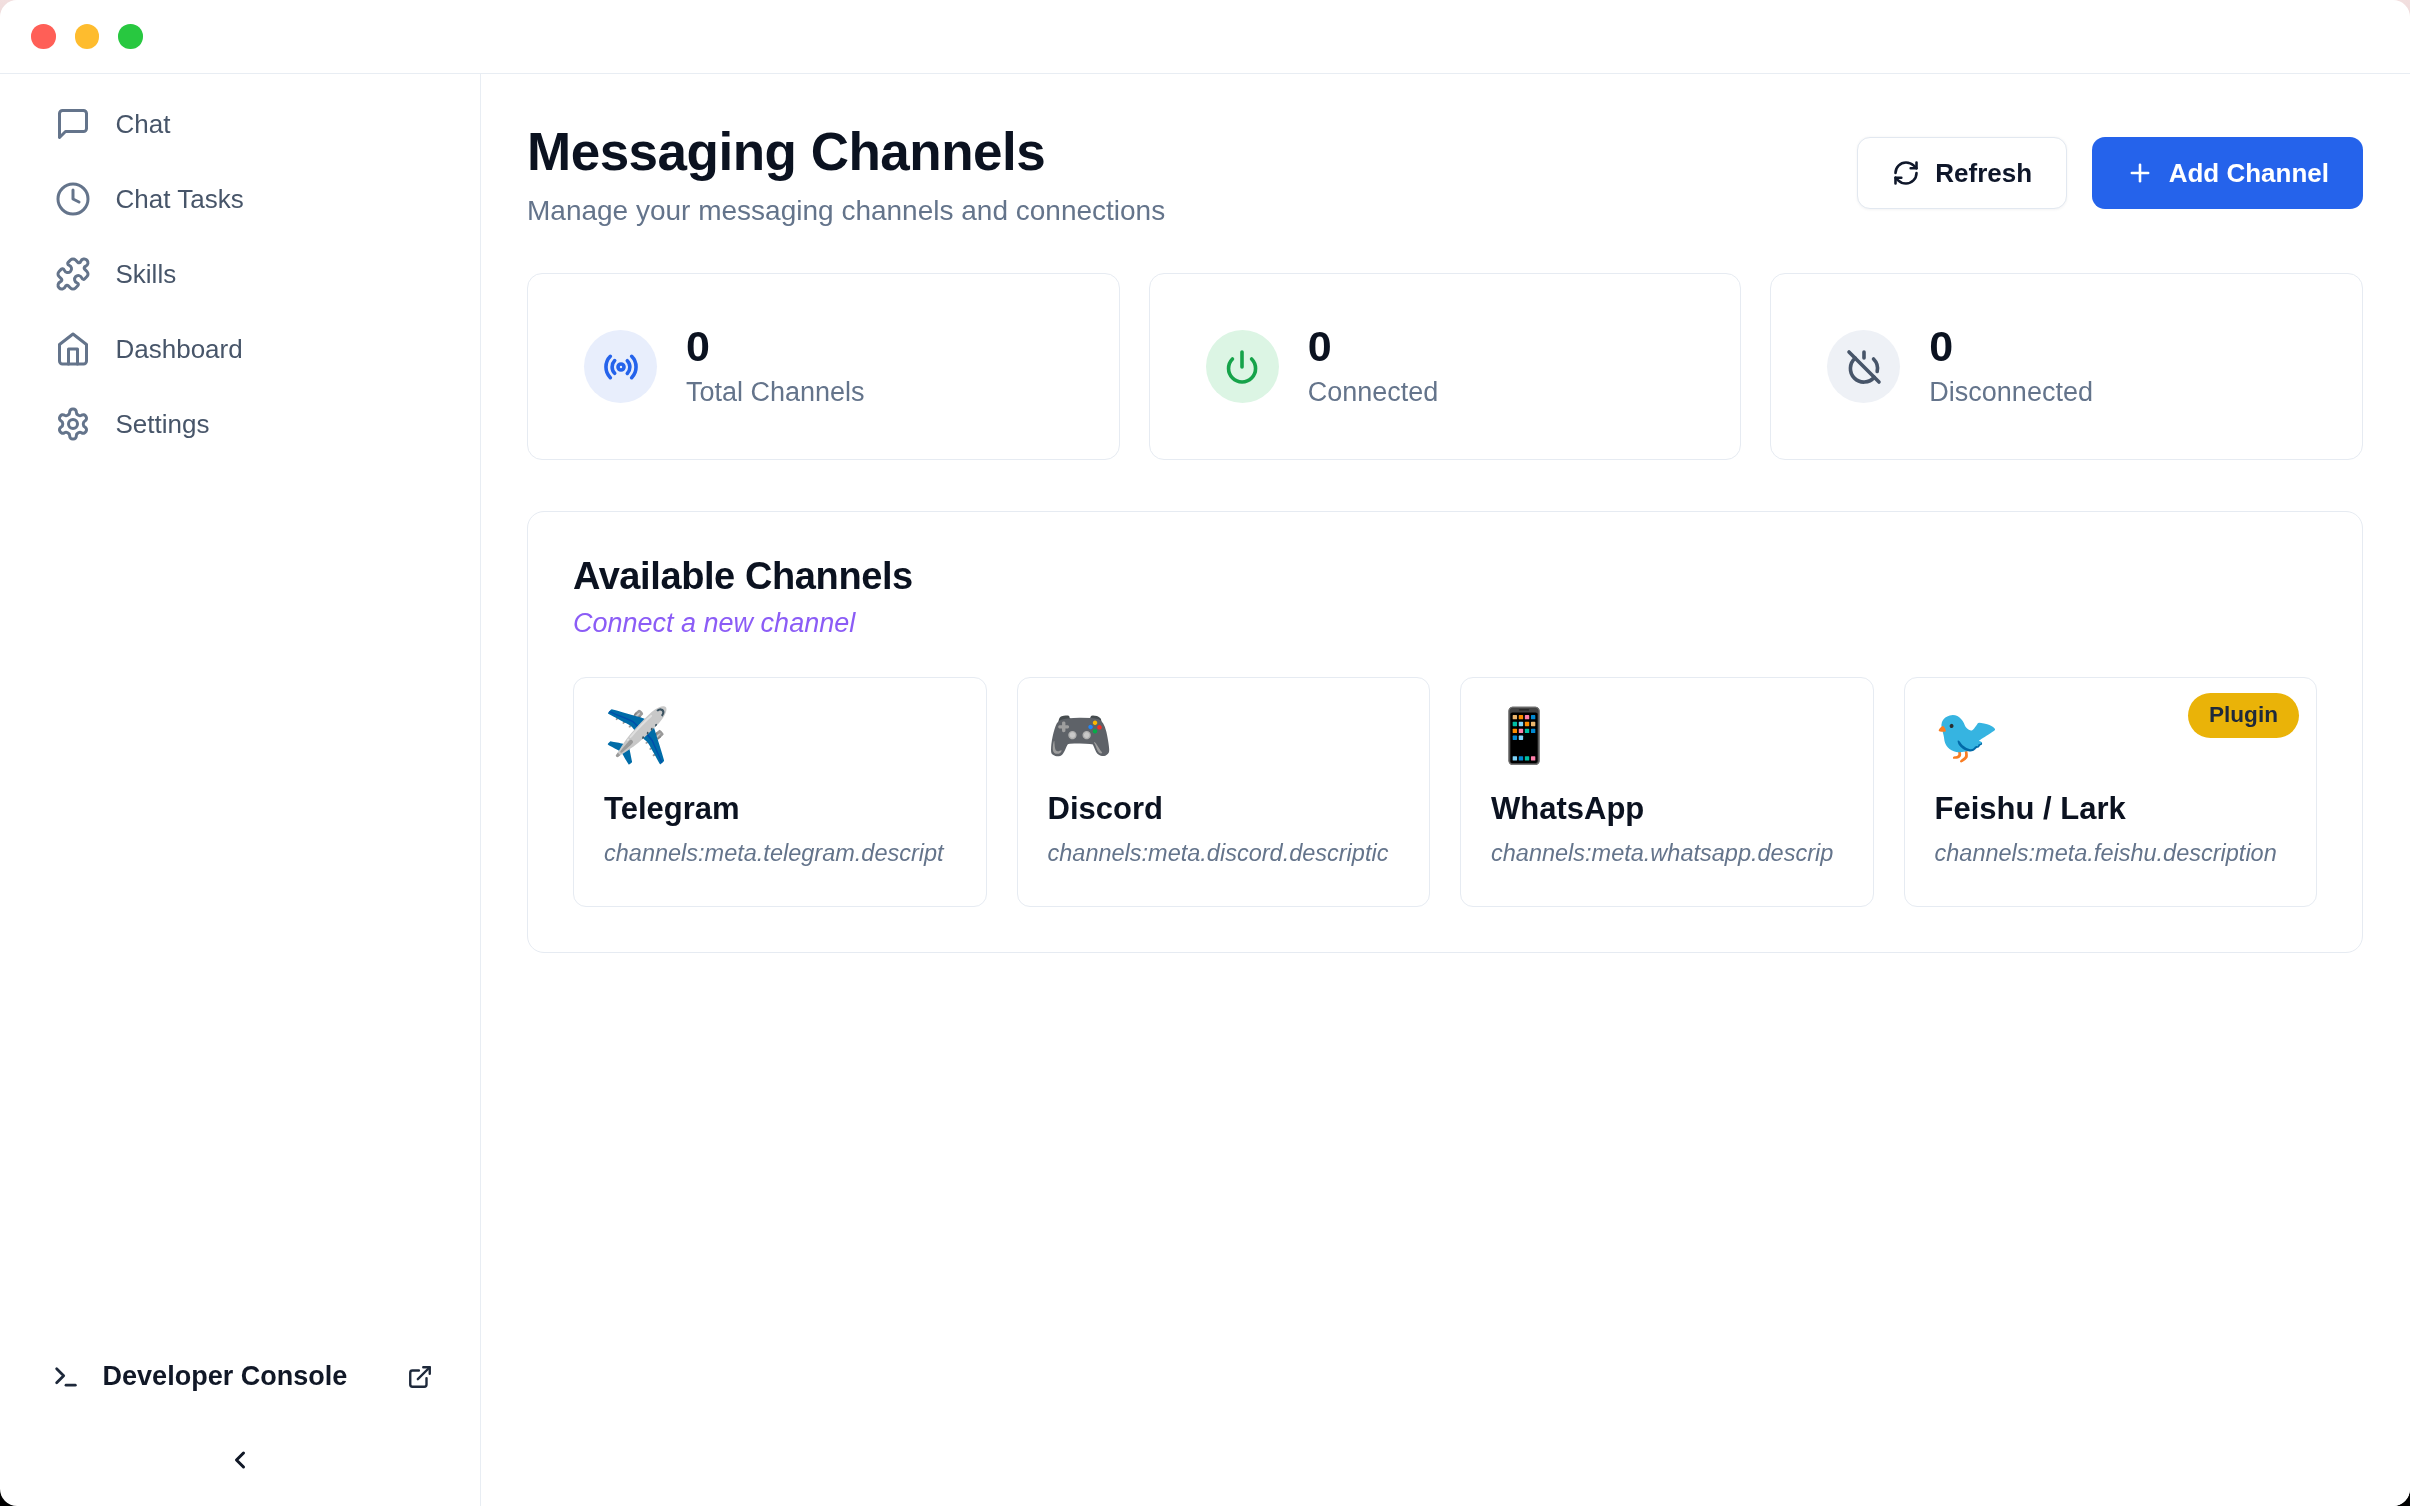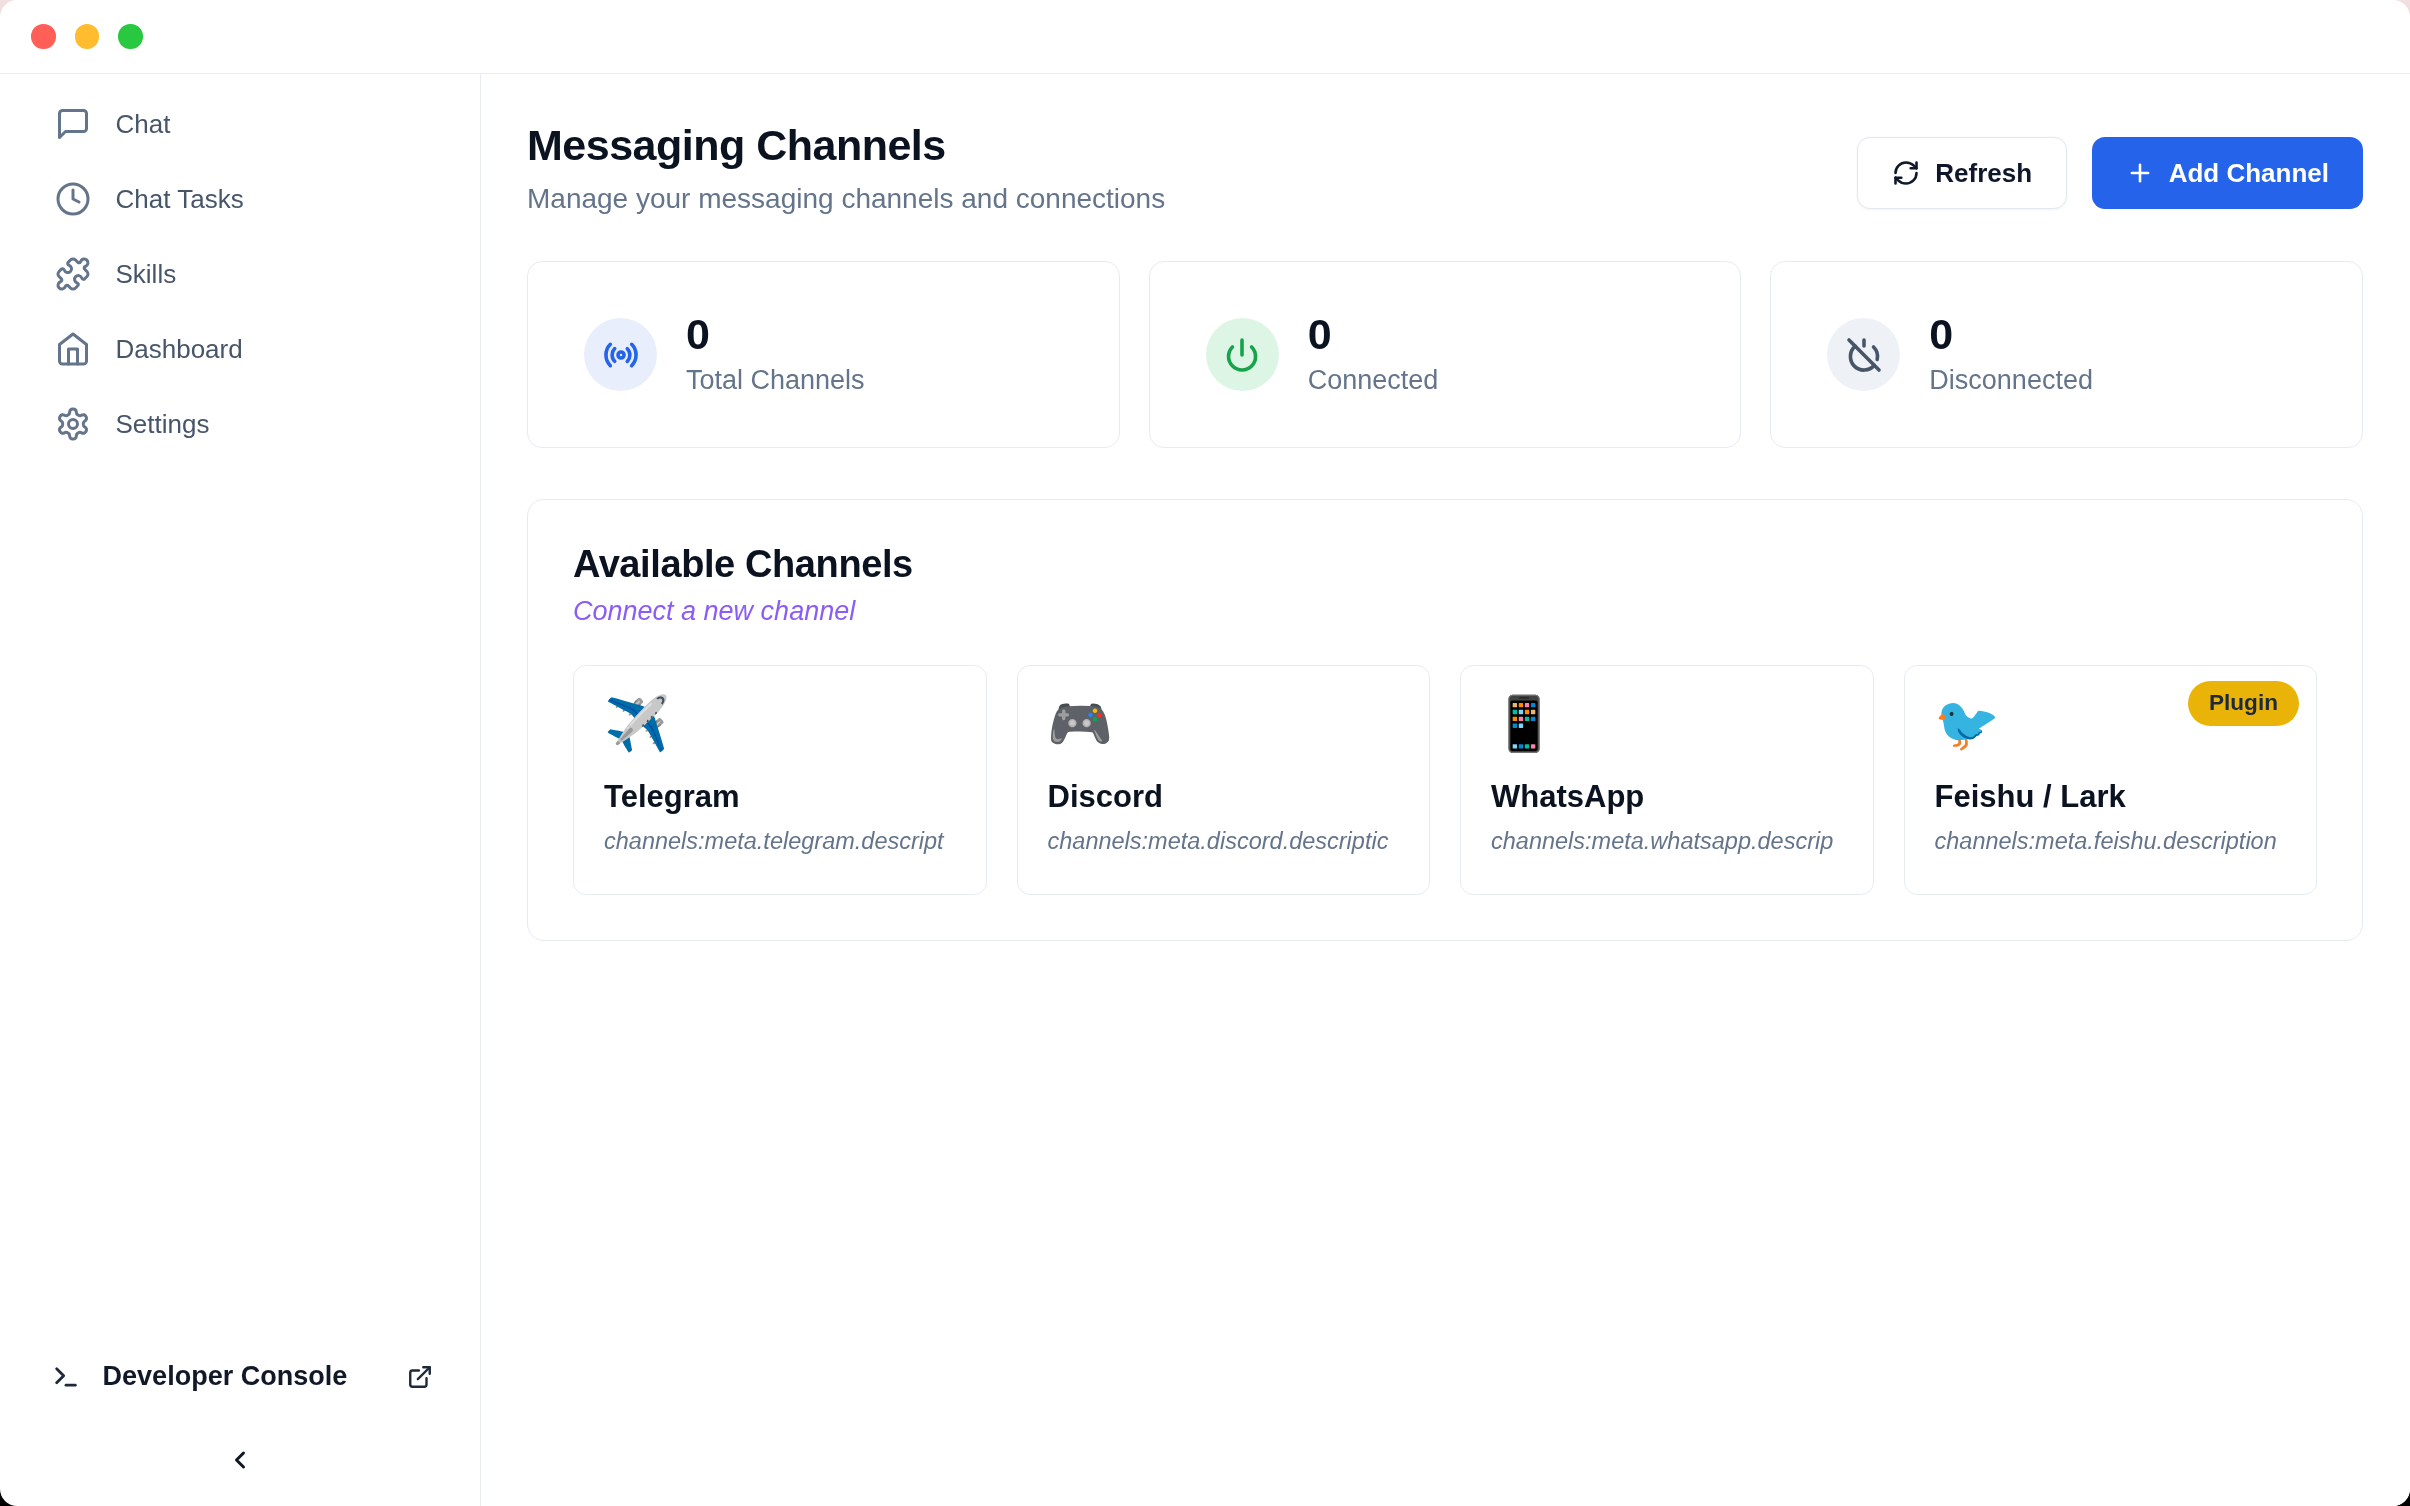--- a/index.html
+++ b/index.html
@@ -60,21 +60,21 @@
   .devconsole .ext { width: 26px; height: 26px; color: #1e293b; }
   .collapse-btn {
     margin: 40px auto 0 auto; width: 41px; height: 41px;
     display: flex; align-items: center; justify-content: center;
     color: #111827; cursor: pointer;
   }
   .collapse-btn svg { width: 28px; height: 28px; }
   
   .main { flex: 1; overflow: auto; padding: 47px 47px 0 46px; background: #ffffff; }
   .page-header { display: flex; justify-content: space-between; align-items: flex-start; }
-  .page-title { font-size: 43px; font-weight: 800; letter-spacing: -0.5px; color: #0b1220; }
+  .page-title { font-size: 53px; font-weight: 800; letter-spacing: -0.5px; color: #0b1220; }
   .page-subtitle { margin-top: 13px; font-size: 28px; color: #64748b; }
   .header-actions { display: flex; gap: 24.5px; margin-top: 16px; }
   .btn {
     height: 72px; border-radius: 13px;
     display: inline-flex; align-items: center; gap: 15px;
     font-size: 26px; font-weight: 600;
     padding: 0 34px; cursor: pointer; border: none;
     font-family: inherit;
   }
   .btn .icon { width: 28px; height: 28px; }

